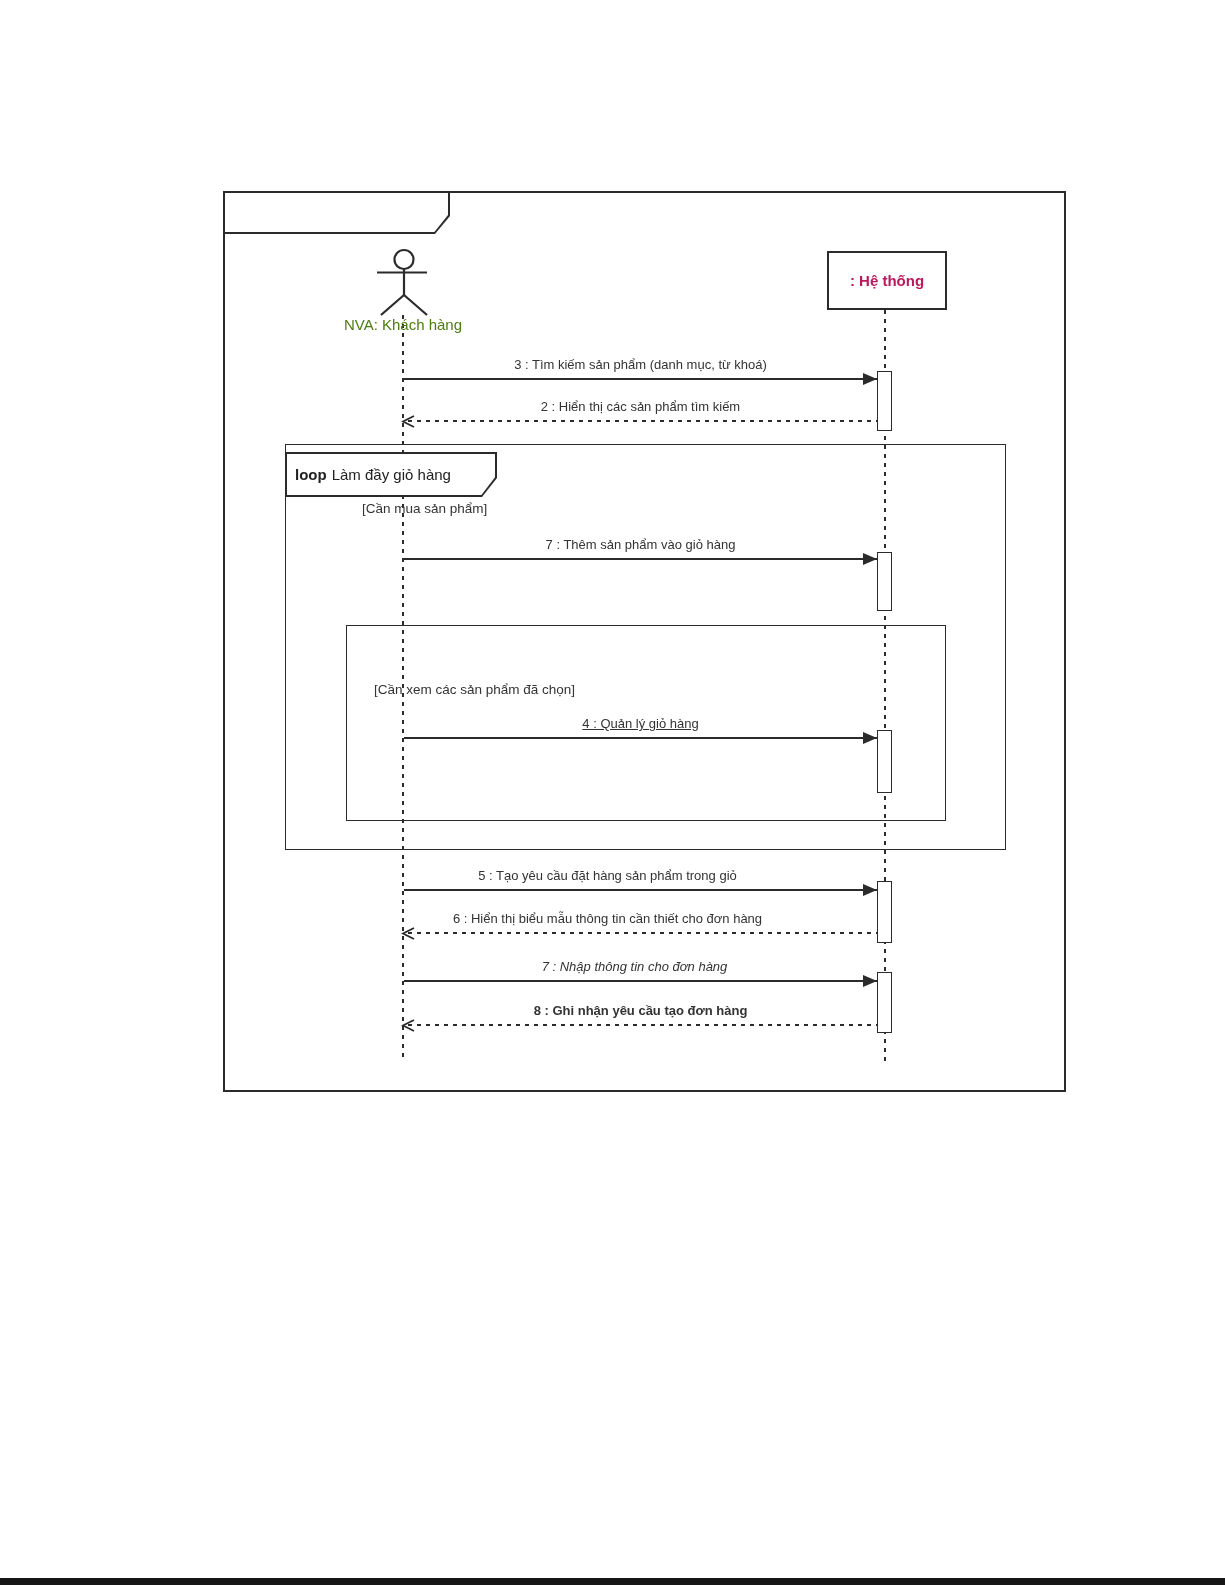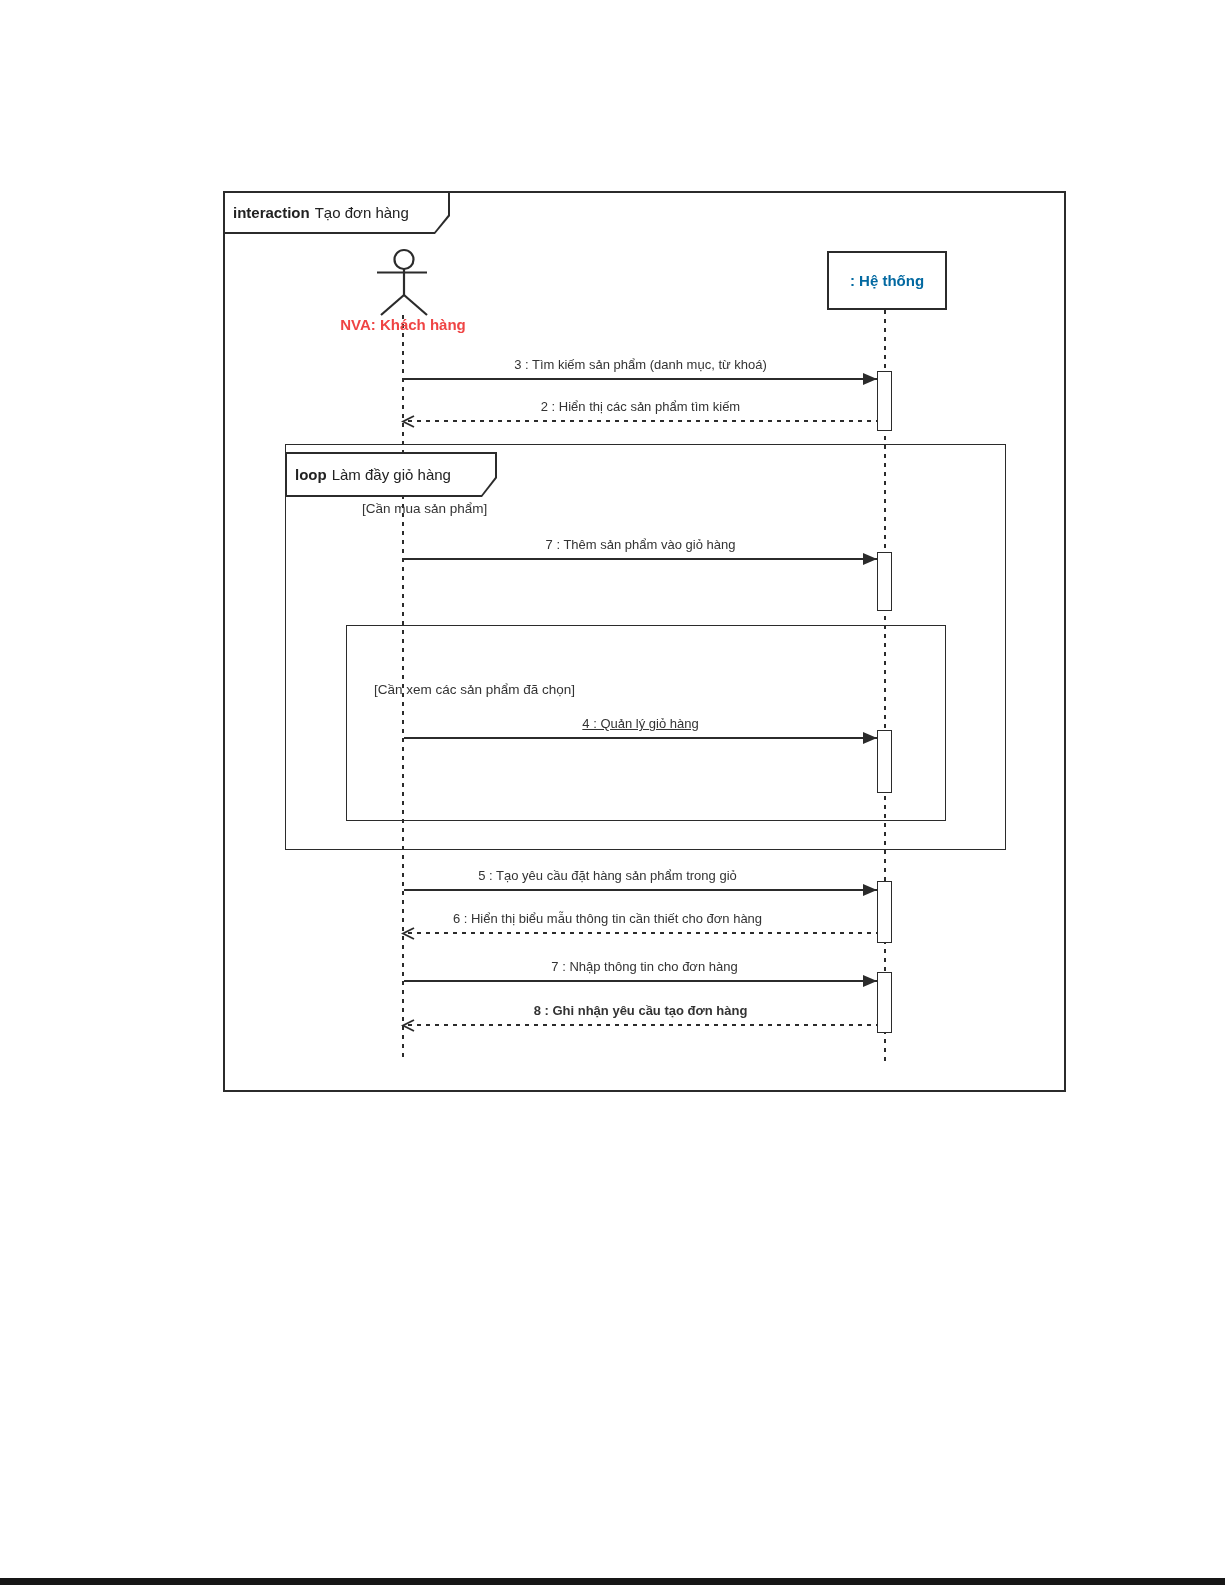--- a/index.html
+++ b/index.html
@@ -39,40 +39,36 @@
   .tab .bg{position:absolute;inset:0;background:#2b2b2b;
     clip-path:polygon(0 0,100% 0,100% 58%,calc(100% - 15px) 100%,0 100%);}
   .tab .fg{position:absolute;inset:1.8px;background:#fff;
     clip-path:polygon(0 0,100% 0,100% 56%,calc(100% - 14px) 100%,0 100%);}
   .tab .txt{position:absolute;left:10px;top:0;right:18px;height:100%;
     display:flex;align-items:center;font-size:15px;white-space:nowrap;color:#222;}
   .tab .txt b{margin-right:5px;}
   .lifehead{z-index:5;}
   .sysbox{background:#fff;border:2px solid #2b2b2b;z-index:5;
     display:flex;align-items:center;justify-content:center;
-    font-weight:bold;font-size:15px;color:#0369a1;}
-  .actor-label{z-index:5;font-weight:bold;font-size:15px;text-align:center;
-    white-space:nowrap;color:#ef4444;}
+    font-weight:bold;font-size:15px;color:#be185d;}
+  .actor-label{z-index:5;font-weight:normal;font-size:15px;text-align:center;
+    white-space:nowrap;color:#4d7c0f;}
   .bottom-bar{left:0;top:1578px;width:1225px;height:7px;background:#161616;z-index:6;}
   svg{display:block;}
 </style>
 </head>
 <body>
 
 <div id="canvas">
 
   <div class="abs frame-box" style="left:223px;top:191px;width:839px;height:897px;"></div>
 
   <div class="abs tab" style="left:223px;top:191px;width:227px;height:43px;">
     <div class="bg"></div>
     <div class="fg"></div>
-    <div class="txt">
-      <b>interaction</b>
-      <span>Tạo đơn hàng</span>
-    </div>
   </div>
 
   <div class="abs lifeline" style="left:402px;top:315px;height:747px;"></div>
   <div class="abs lifeline" style="left:884px;top:310px;height:752px;"></div>
 
   <div class="abs lifehead" style="left:363px;top:243px;">
     <svg width="85" height="76" viewBox="0 0 85 76">
       <circle cx="41" cy="16.5" r="9.5" fill="#fff" stroke="#2b2b2b" stroke-width="2.2"></circle>
       <line x1="14" y1="29.5" x2="64" y2="29.5" stroke="#2b2b2b" stroke-width="2.2"></line>
       <line x1="41" y1="26" x2="41" y2="52" stroke="#2b2b2b" stroke-width="2.2"></line>
@@ -129,21 +125,21 @@
   <div class="abs arr-right" style="left:863px;top:884px;"></div>
 
   <div class="abs msg-label" style="left:371px;top:911px;width:473px;">6 : Hiển thị biểu mẫu thông tin cần thiết cho đơn hàng</div>
   <div class="abs dline" style="left:408px;top:932px;width:469px;"></div>
   <div class="abs" style="left:401px;top:926px;z-index:4;">
     <svg width="15" height="15" viewBox="0 0 15 15">
       <path d="M13 2 L2 7.5 L13 13" fill="none" stroke="#2b2b2b" stroke-width="1.9"></path>
     </svg>
   </div>
 
-  <div class="abs msg-label" style="left:408px;top:959px;width:473px;">7 : Nhập thông tin cho đơn hàng</div>
+  <div class="abs msg-label" style="left:398px;top:959px;width:473px;font-style:italic;">7 : Nhập thông tin cho đơn hàng</div>
   <div class="abs mline" style="left:404px;top:980px;width:473px;"></div>
   <div class="abs arr-right" style="left:863px;top:975px;"></div>
 
   <div class="abs msg-label" style="left:404px;top:1003px;width:473px;font-weight:bold;">8 : Ghi nhận yêu cầu tạo đơn hàng</div>
   <div class="abs dline" style="left:408px;top:1024px;width:469px;"></div>
   <div class="abs" style="left:401px;top:1018px;z-index:4;">
     <svg width="15" height="15" viewBox="0 0 15 15">
       <path d="M13 2 L2 7.5 L13 13" fill="none" stroke="#2b2b2b" stroke-width="1.9"></path>
     </svg>
   </div>

